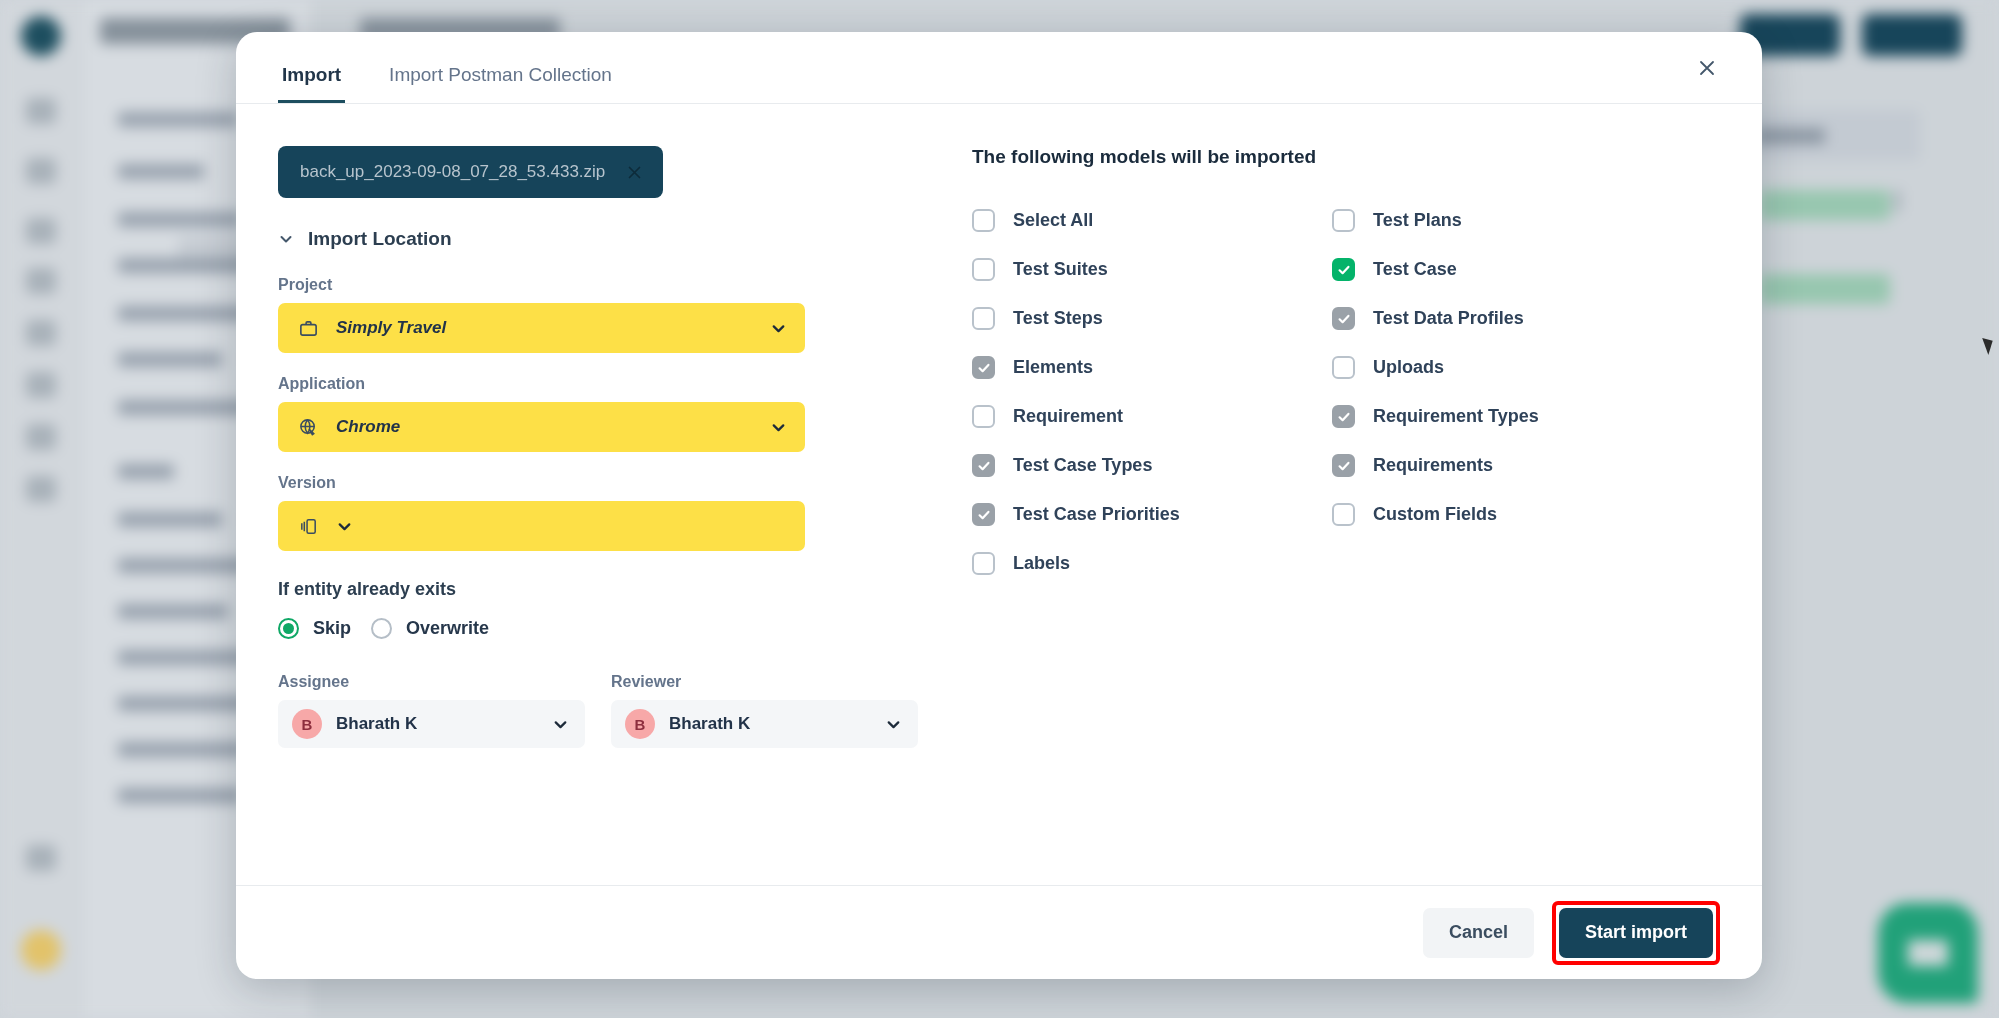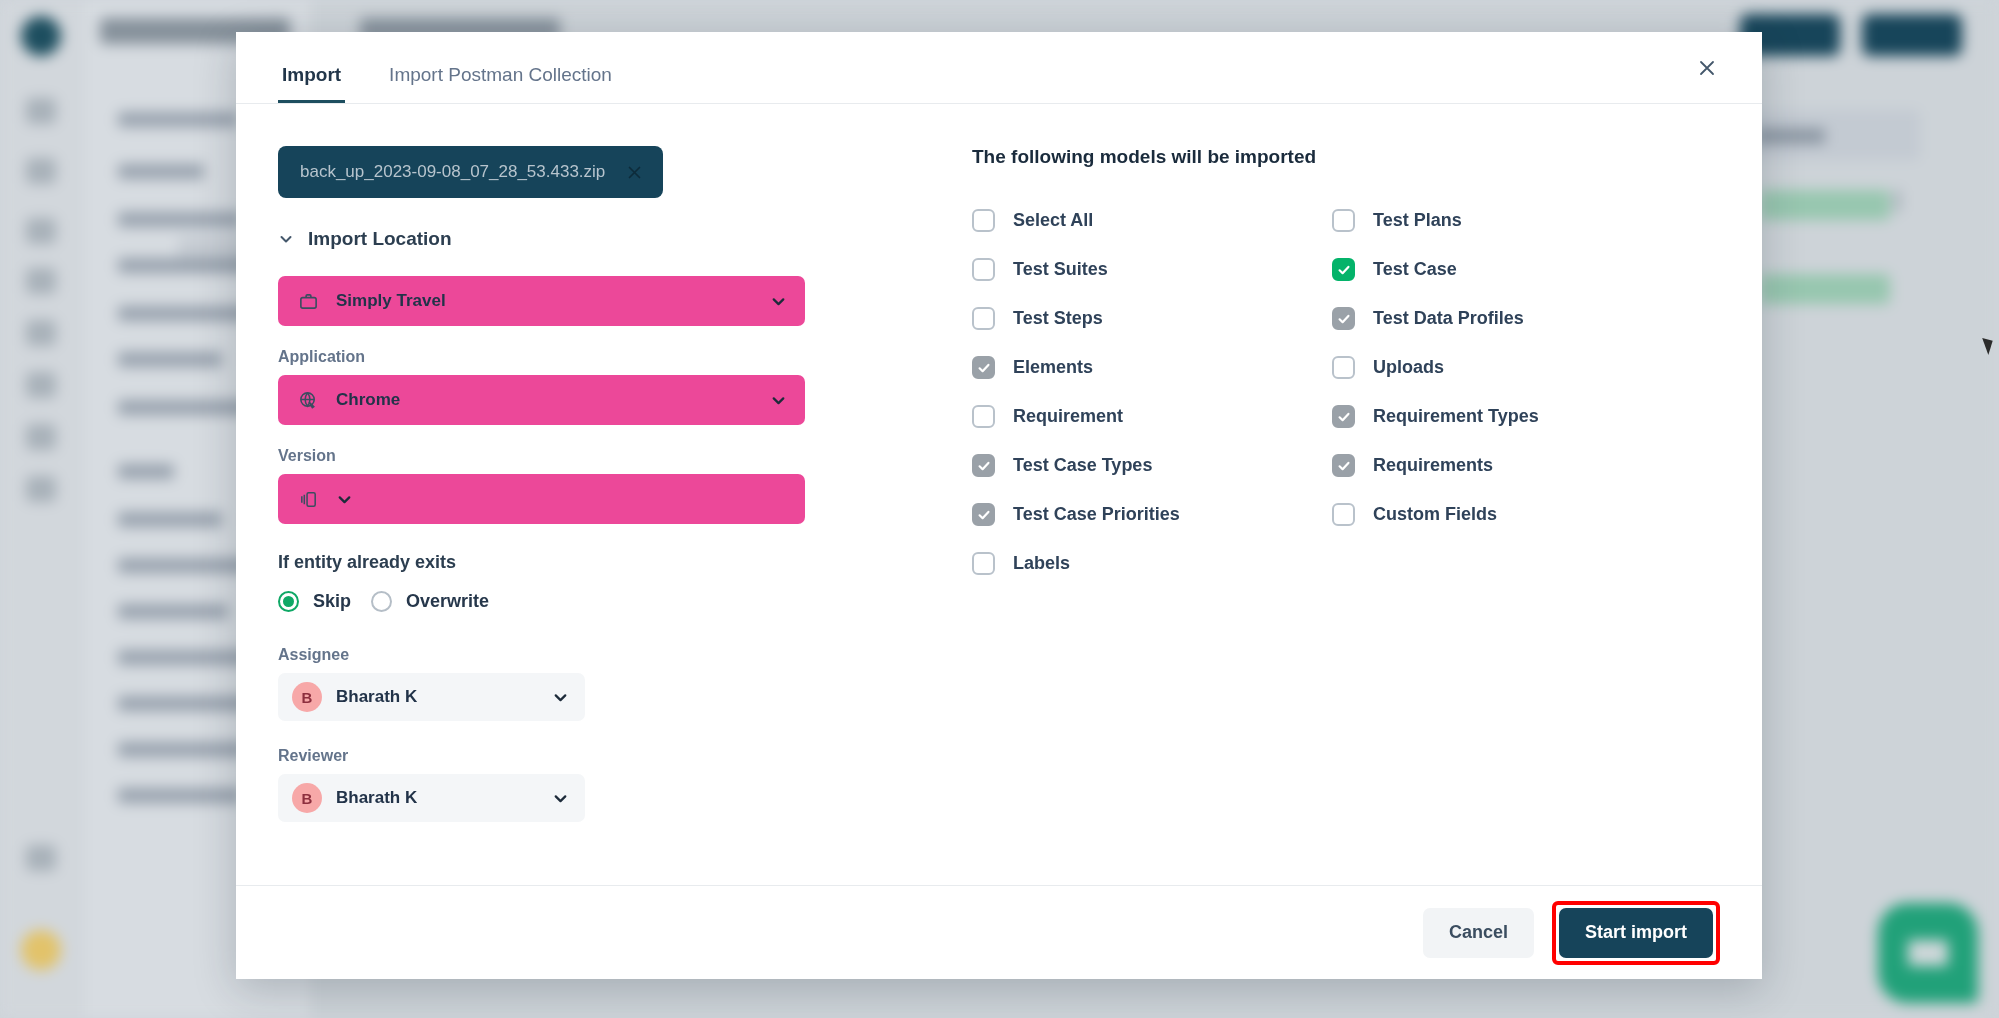--- a/index.html
+++ b/index.html
@@ -91,21 +91,21 @@
     z-index: 5;
   }
 
   
   #modal-overlay { position: absolute; inset: 0; }
   #modal {
     position: absolute;
     left: 236px; top: 32px;
     width: 1526px; height: 947px;
     background: #ffffff;
-    border-radius: 0;
+    border-radius: 21px;
     box-shadow: 0 10px 40px rgba(16,30,45,.22);
     display: flex; flex-direction: column;
     overflow: hidden;
   }
 
   
   #modal-header {
     position: relative;
     height: 72px;
     border-bottom: 1px solid #e8ebee;
@@ -172,25 +172,26 @@
   #import-location-label { font-size: 19px; font-weight: 600; color: #2c3e50; }
 
   .field-group { margin-bottom: 22px; }
   .field-label {
     font-size: 16px; color: #64748b; font-weight: 600;
     margin-bottom: 9px; display: block;
   }
   .select-box {
     display: flex; align-items: center;
     height: 50px;
-    background: #ec4899;
+    background: #fde047;
     border-radius: 7px;
     padding: 0 18px 0 20px;
     cursor: pointer;
     width: 527px;
+    font-style: italic;
   }
   .select-icon { width: 24px; margin-right: 14px; display: flex; align-items: center; }
   .select-icon svg { stroke: #3b4d60; }
   .select-value { flex: 1; font-size: 17px; color: #223349; font-weight: 600; }
   .select-chevron { display: flex; }
   .select-chevron svg { stroke: #1d2b3a; }
 
   
   #entity-label {
     font-size: 18px; font-weight: 600; color: #2c3e50;
@@ -204,21 +205,21 @@
     margin-right: 14px; flex: none;
     display: flex; align-items: center; justify-content: center;
   }
   .radio-dot.sel { border-color: #0fa866; }
   .radio-dot.sel::after {
     content: ''; width: 11px; height: 11px; border-radius: 50%; background: #0fa866;
   }
   .radio-label { font-size: 18px; color: #26374b; font-weight: 600; }
 
   
-  #people-row { display: flex; gap: 26px; flex-direction: column; }
+  #people-row { display: flex; gap: 26px; }
   .person-field { width: 307px; }
   .person-box {
     display: flex; align-items: center;
     height: 48px; background: #f4f6f8; border-radius: 7px;
     padding: 0 16px 0 14px; cursor: pointer;
   }
   .avatar {
     width: 30px; height: 30px; border-radius: 50%;
     background: #f7a8a8; color: #8d2f3e;
     font-size: 15px; font-weight: 700;
@@ -371,20 +372,21 @@
           <span class="chev">
             <svg width="16" height="16" viewBox="0 0 16 16" fill="none" stroke-width="2" stroke-linecap="round" stroke-linejoin="round">
               <path d="M3.5 6 L8 10.5 L12.5 6"></path>
             </svg>
           </span>
           <span id="import-location-label">Import Location</span>
         </div>
 
         
         <div class="field-group">
+          <span class="field-label">Project</span>
           <div class="select-box">
             <span class="select-icon">
               <svg width="21" height="21" viewBox="0 0 22 22" fill="none" stroke-width="1.7" stroke-linejoin="round">
                 <rect x="3" y="7" width="16" height="11" rx="2"></rect>
                 <path d="M8.5 7 V5.2 a1.2 1.2 0 0 1 1.2-1.2 h2.6 a1.2 1.2 0 0 1 1.2 1.2 V7"></path>
               </svg>
             </span>
             <span class="select-value">Simply Travel</span>
             <span class="select-chevron">
               <svg width="17" height="17" viewBox="0 0 16 16" fill="none" stroke-width="2.1" stroke-linecap="round" stroke-linejoin="round">

